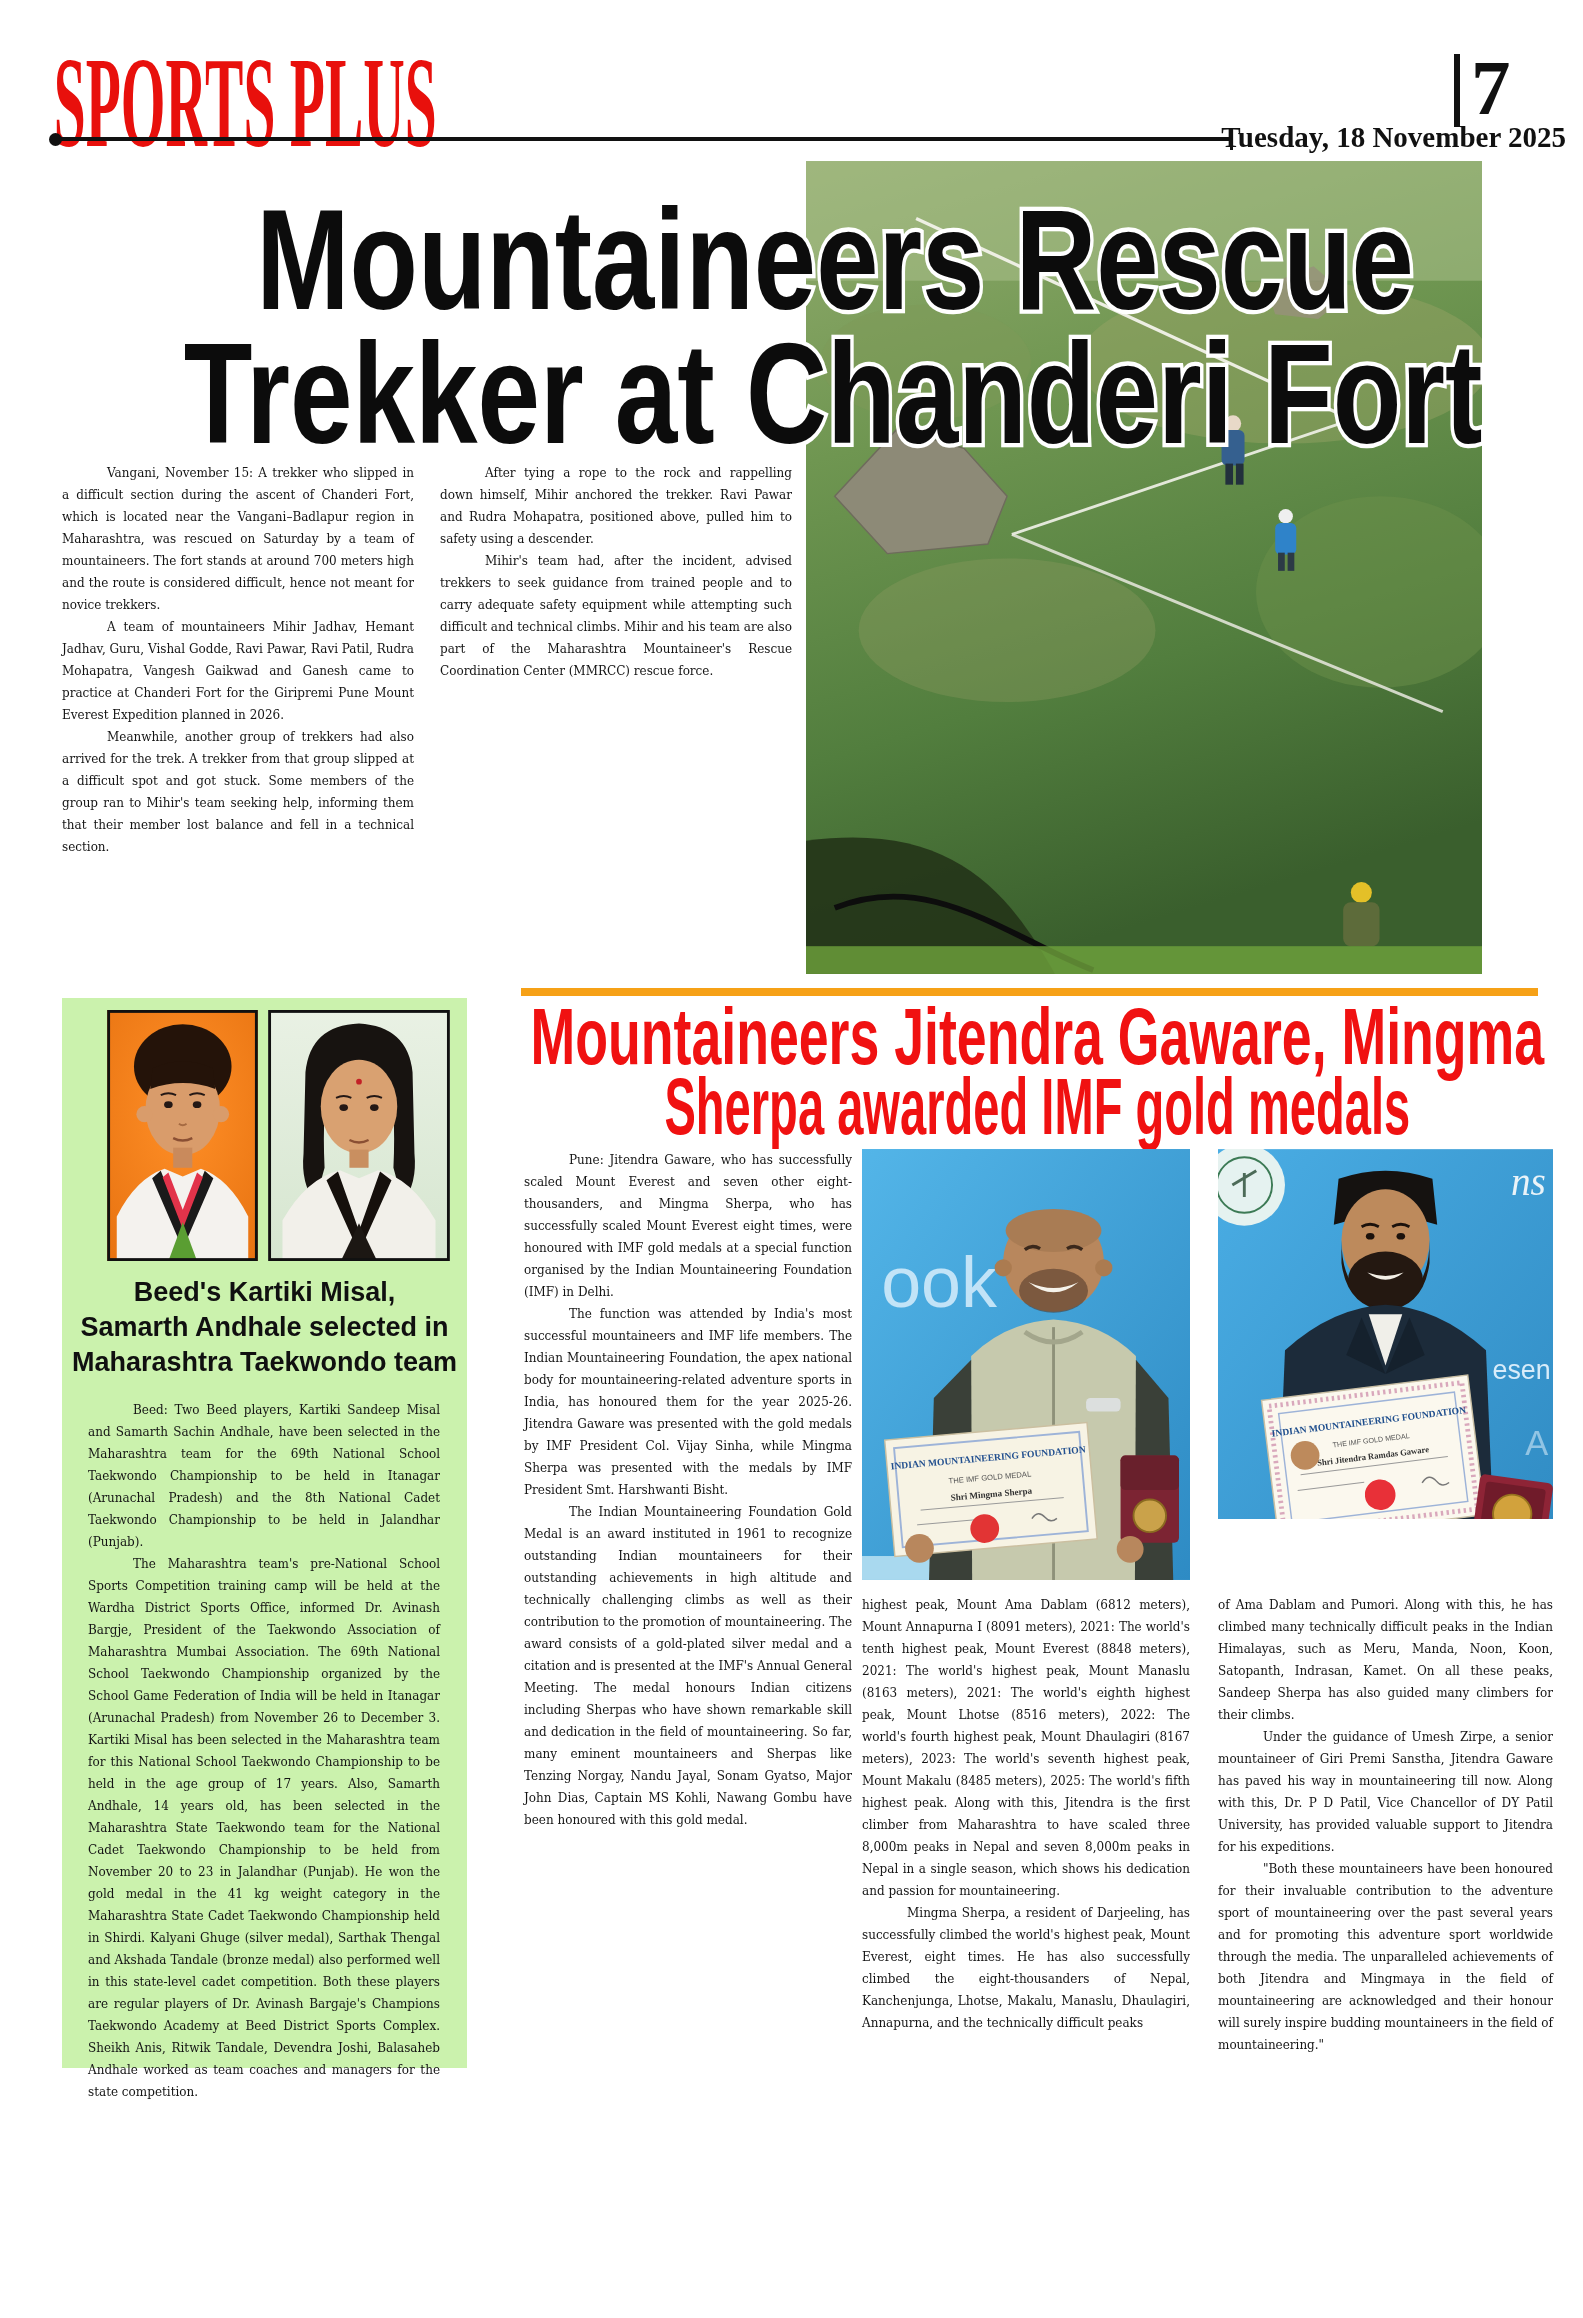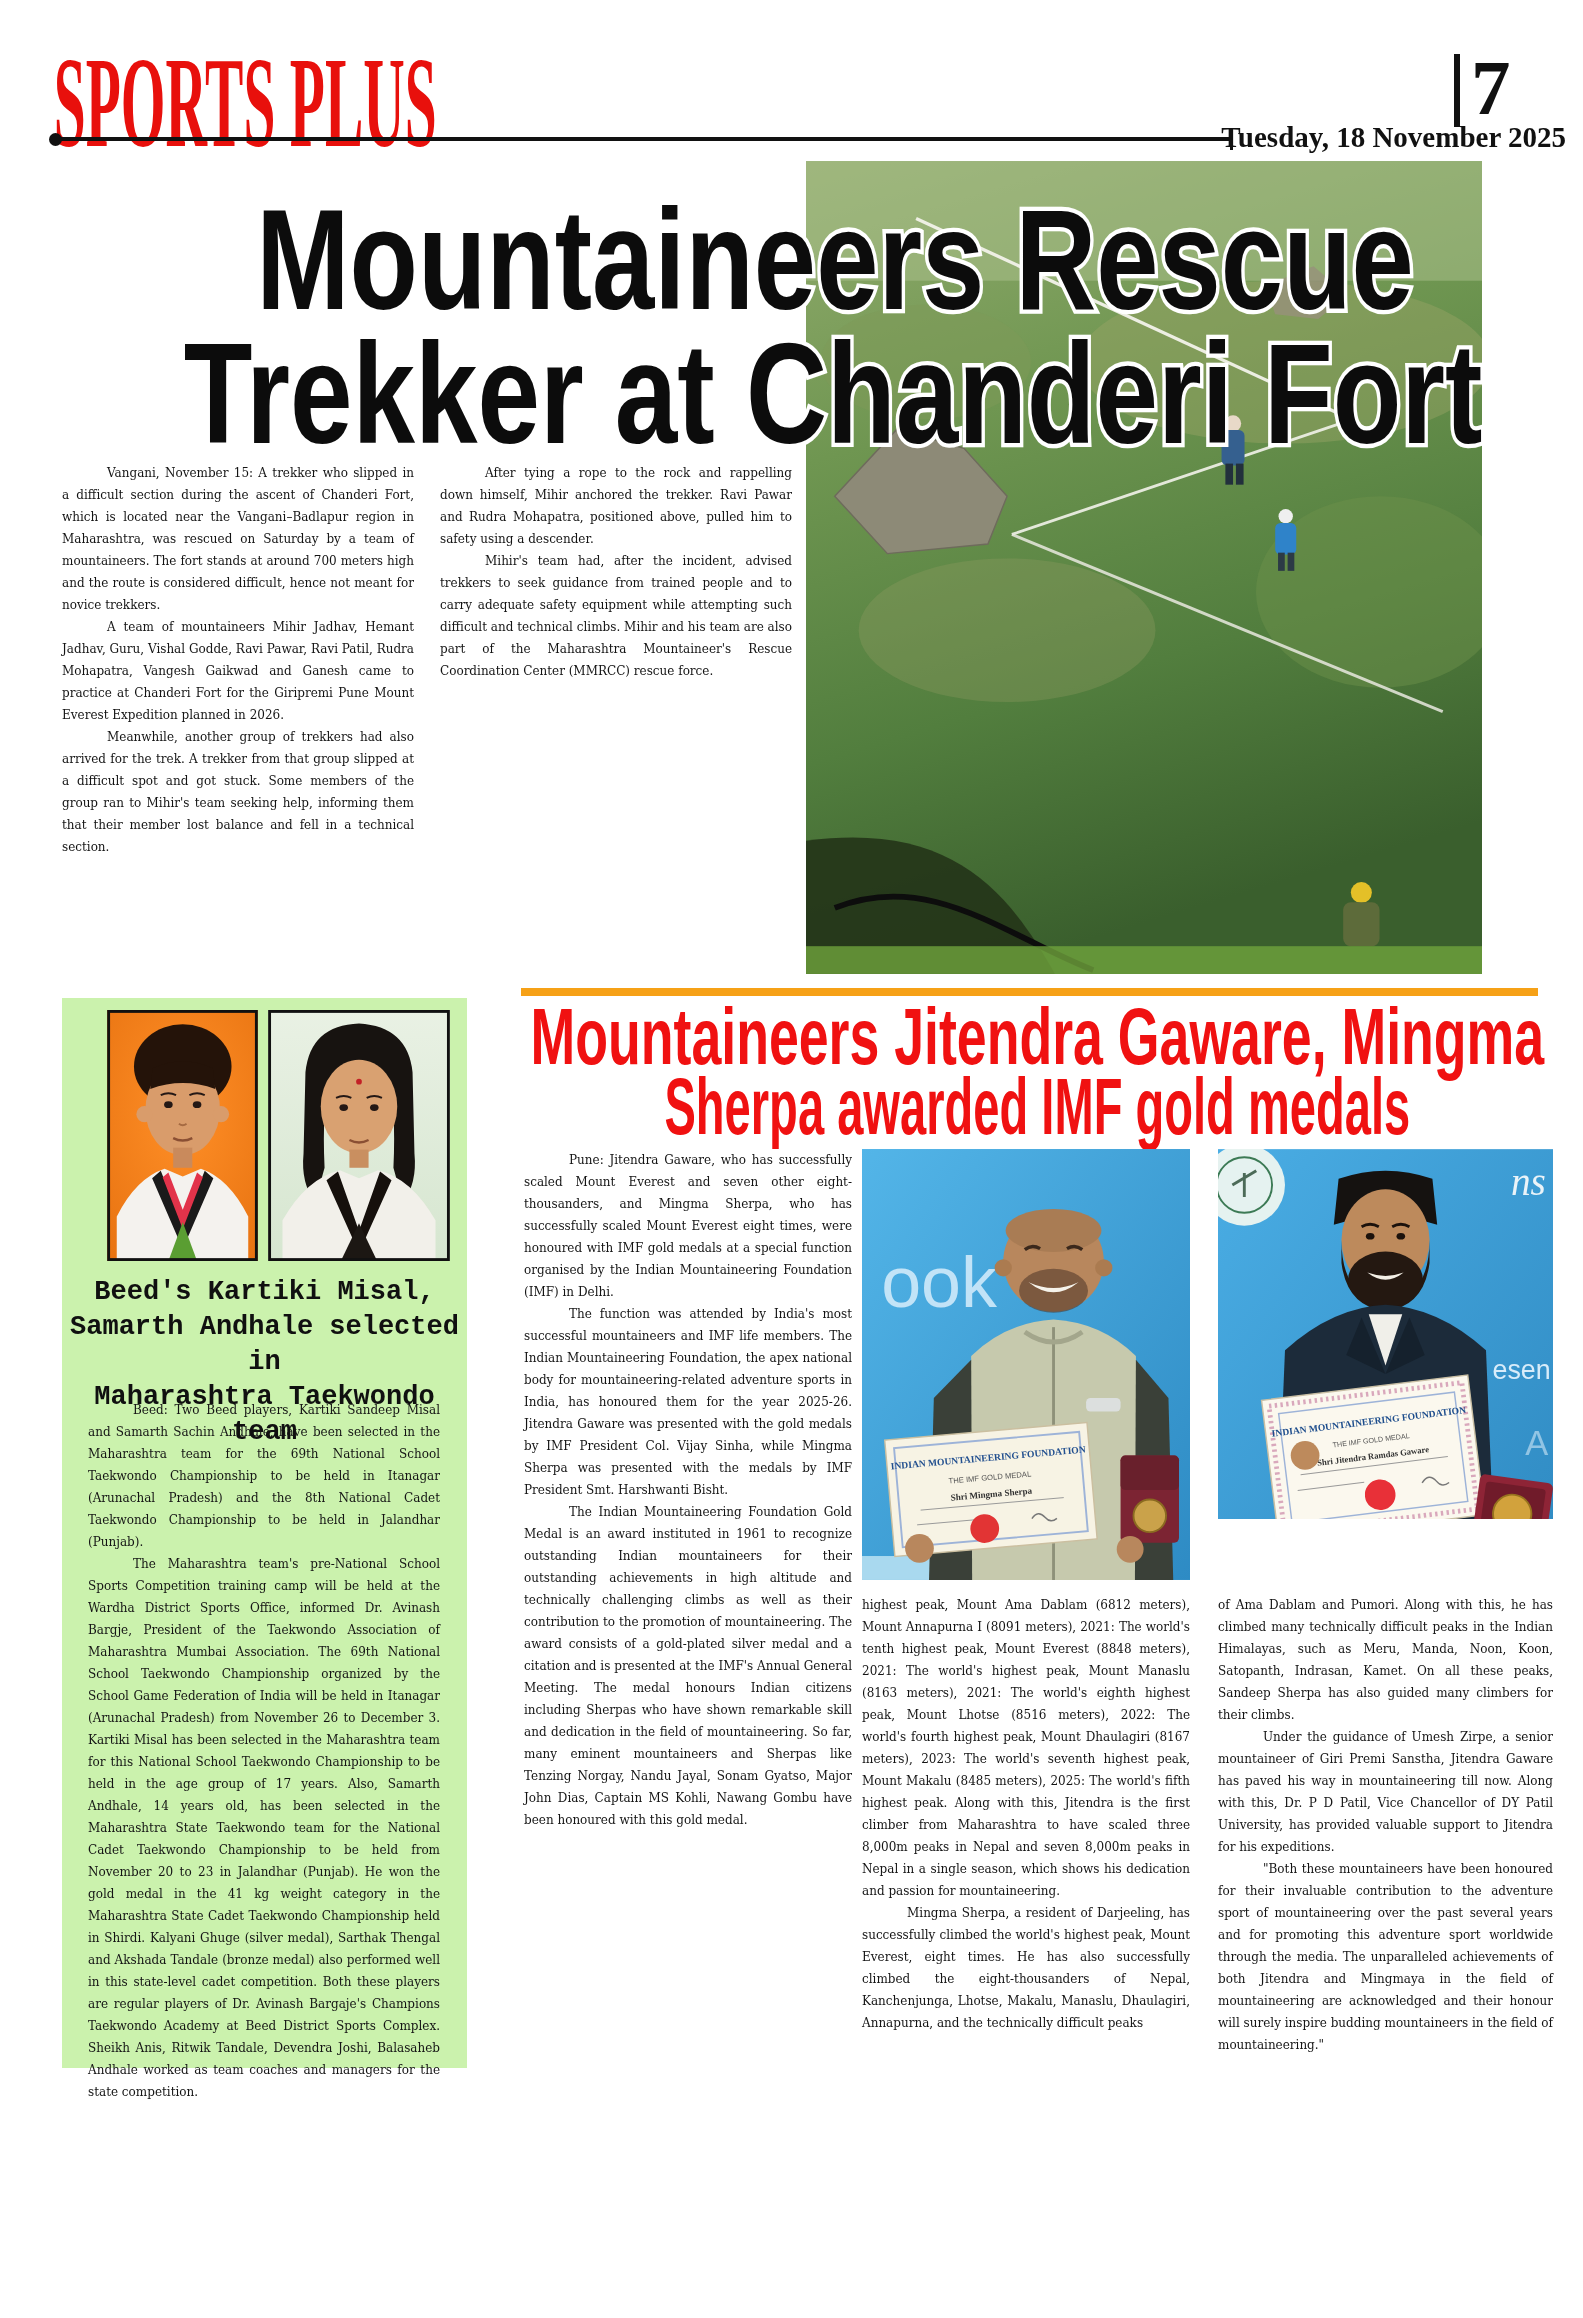--- a/index.html
+++ b/index.html
@@ -17,21 +17,21 @@
   
   .rule{position:absolute;left:56px;top:137px;width:1175px;height:4.3px;background:#111}
   .rule .dot{position:absolute;left:-6.7px;top:-4.3px;width:13px;height:13px;border-radius:50%;background:#111}
   .rule .tick{position:absolute;right:-1.9px;top:-8.6px;width:3.4px;height:21.5px;background:#111}
   .pagebar{position:absolute;left:1454px;top:54px;width:6.2px;height:73px;background:#111}
   .pageno{position:absolute;left:1471px;top:48px;width:57px;font-family:"Liberation Serif",serif;font-weight:700;font-size:79px;line-height:79px;color:#111}
   .dateline{position:absolute;right:18px;top:121px;font-family:"Liberation Serif",serif;font-weight:700;font-size:29px;color:#111;white-space:nowrap}
   
   .greenbox{position:absolute;left:62px;top:998px;width:405px;height:1070px;background:#cbf2ad}
   .tk-headline{position:absolute;left:0;top:277px;width:405px;text-align:center;
-    font-family:Liberation Mono, monospace;font-weight:700;font-size:27px;line-height:35px;color:#101010}
+    font-family:Liberation Sans, sans-serif;font-weight:700;font-size:27px;line-height:35px;color:#101010}
   .tk-body{position:absolute;left:26px;top:401px;width:352px}
   .orange-rule{position:absolute;left:521px;top:988px;width:1017px;height:7.7px;background:#f6a117}
   .photo{position:absolute;overflow:hidden}
   .photo svg{display:block}
   svg text{user-select:none}
 </style>
 </head>
 <body>
 
 <div>

